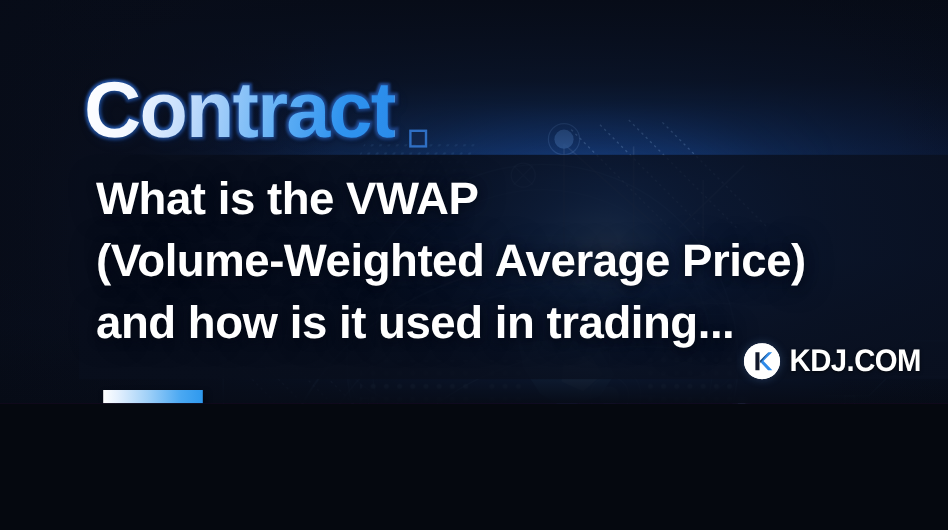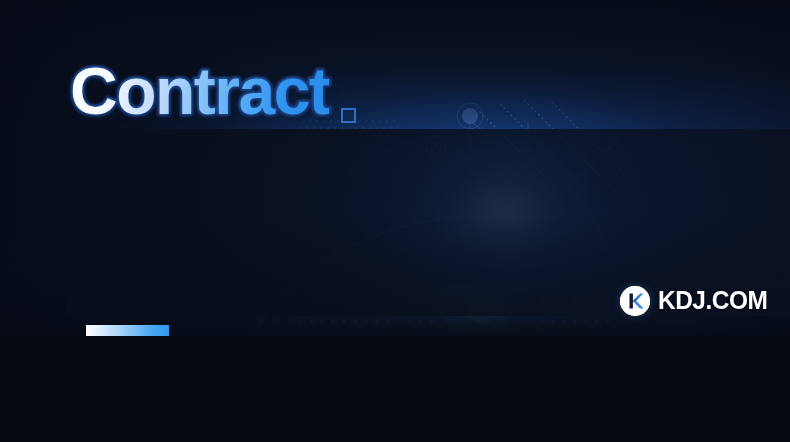--- a/index.html
+++ b/index.html
@@ -302,20 +302,25 @@
   <div class="vignette"></div>
 
   <div class="text-panel"></div>
 
   <div class="kicker-wrap">
     <span class="kicker-outline">Contract</span>
     <span class="kicker">Contract</span>
   </div>
   <div class="kicker-dot"></div>
 
+  <div class="headline">
+    <span class="ln">What is the VWAP</span>
+    <span class="ln">(Volume-Weighted Average Price)</span>
+    <span class="ln">and how is it used in trading...</span>
+  </div>
 
   <div class="accent-bar"></div>
 
   <div class="logo">
     <span class="logo-mark">
       <svg width="30" height="30" viewBox="0 0 30 30" xmlns="http://www.w3.org/2000/svg">
         <circle cx="15" cy="15" r="15" fill="#ffffff"></circle>
         <path d="M9.5 7.5 h3.4 v15 h-3.4 z" fill="#11172a"></path>
         <path d="M20.4 7.5 l3.0 0 l-7.2 7.4 l7.4 7.6 l-3.6 0 l-7.1 -7.6 z" fill="#2f8ae8"></path>
         <path d="M20.4 7.5 l-0.1 0 l-7.0 7.3 l0 2.2 z" fill="#11172a" opacity=".55"></path>

